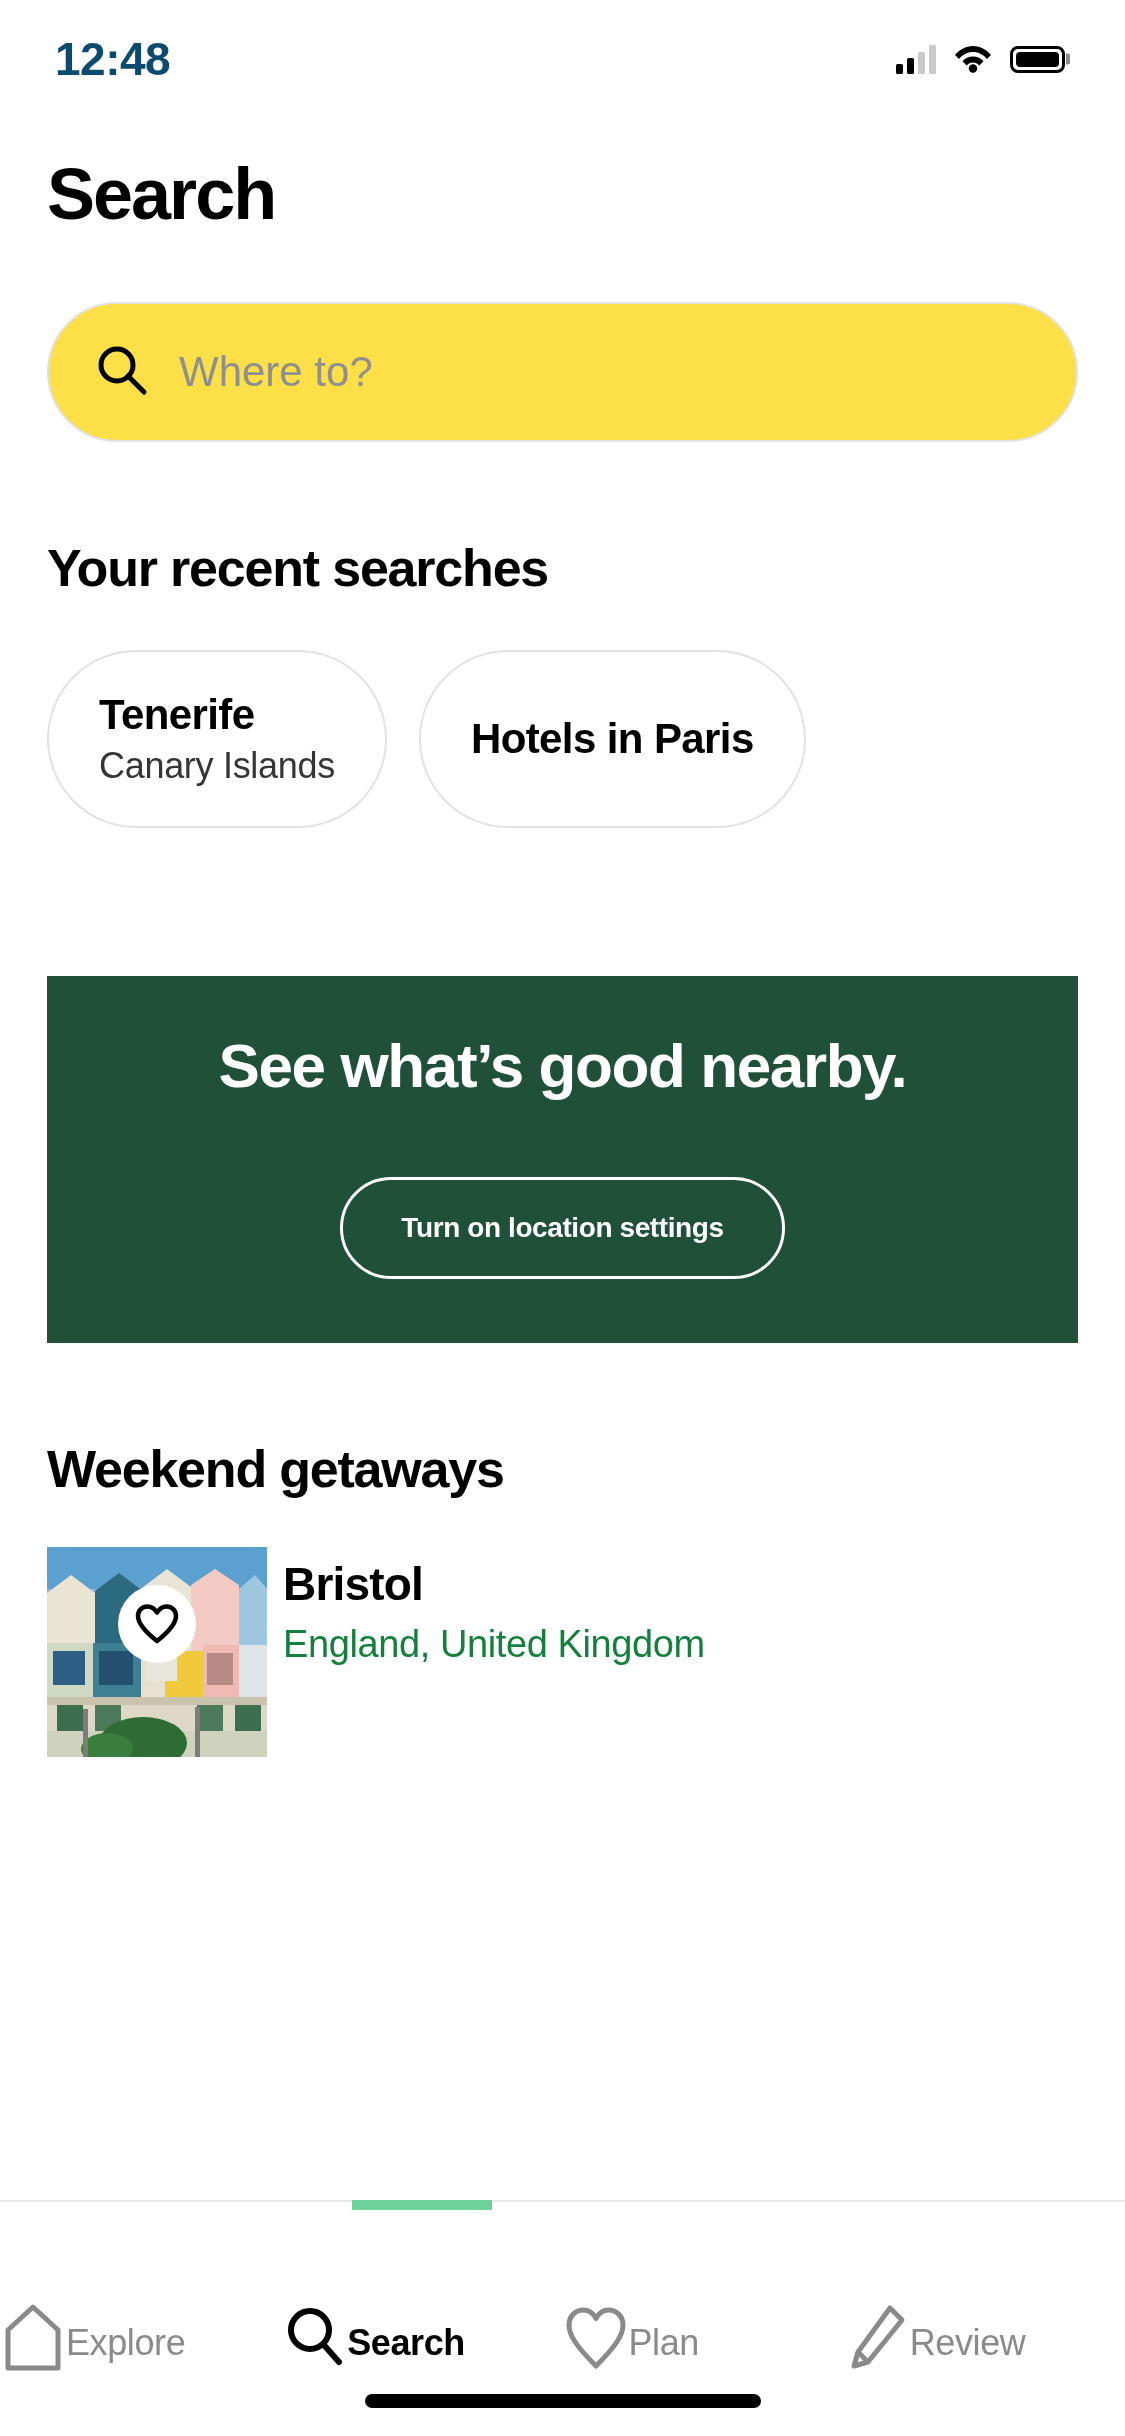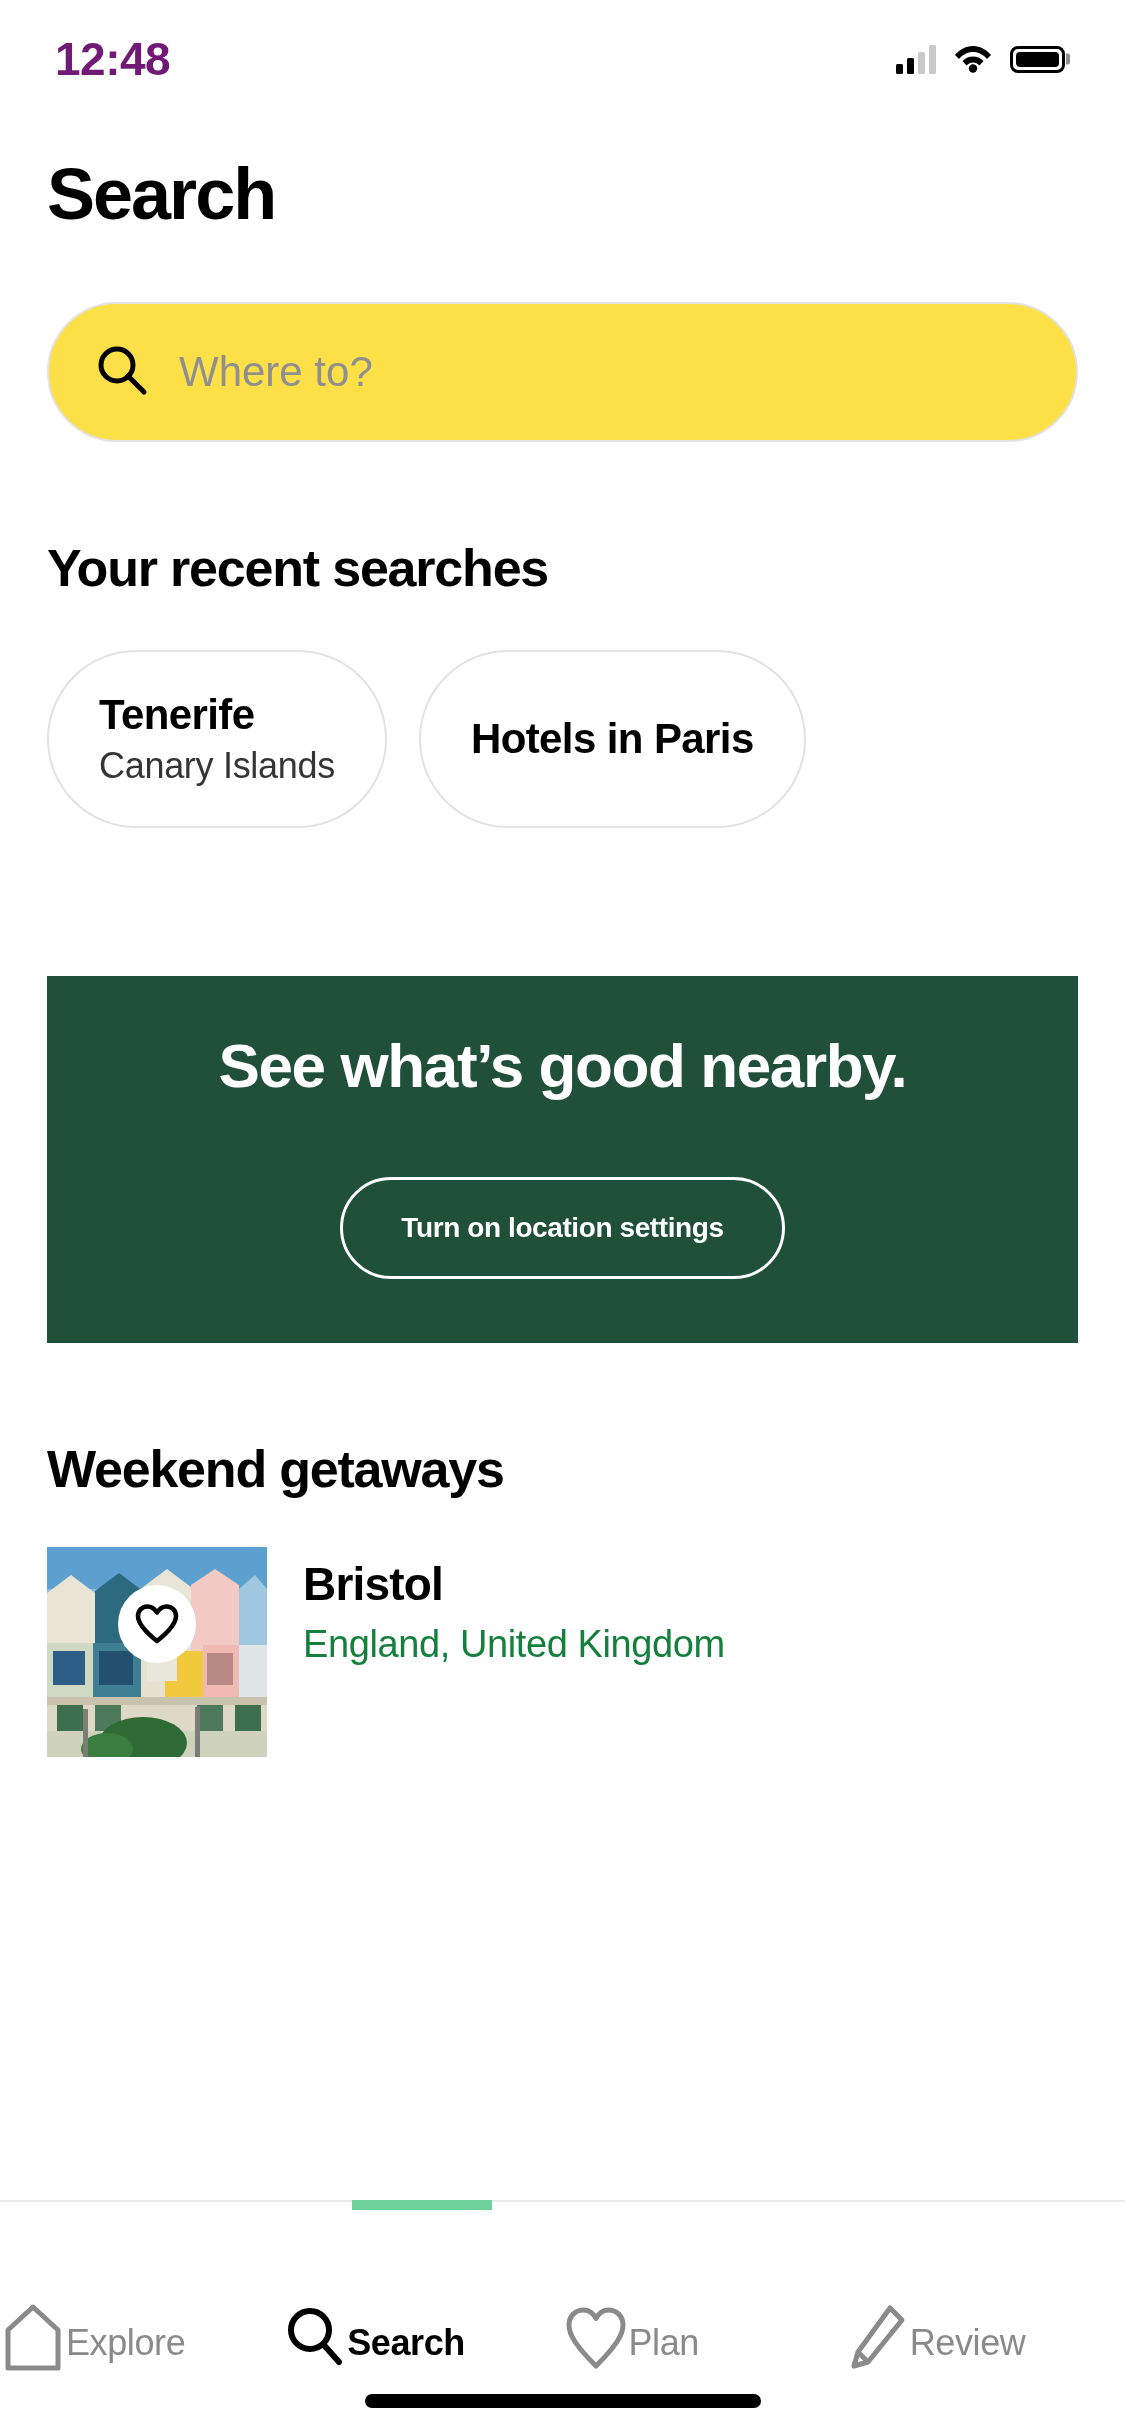--- a/index.html
+++ b/index.html
@@ -11,21 +11,21 @@
     overflow:hidden;
   }
 
   
   .statusbar{
     position:absolute; top:0; left:0; width:1125px; height:110px;
     display:flex; align-items:center; justify-content:space-between;
     padding:0 60px 0 55px;
   }
   .status-time{
-    font-size:46px; font-weight:600; color:#701a75; letter-spacing:-0.5px;
+    font-size:46px; font-weight:600; color:#0c4a6e; letter-spacing:-0.5px;
     margin-top:8px;
   }
   .status-icons{ display:flex; align-items:center; gap:16px; margin-top:8px; }
   .sig{ display:flex; align-items:flex-end; gap:4px; height:30px; }
   .sig i{ display:block; width:7px; background:#000; border-radius:1.5px; }
   .sig i:nth-child(1){ height:10px; }
   .sig i:nth-child(2){ height:16px; }
   .sig i:nth-child(3){ height:22px; background:#c9c9c9; }
   .sig i:nth-child(4){ height:29px; background:#c9c9c9; }
   .batt{
@@ -104,21 +104,21 @@
     background:transparent; color:#ffffff;
     font-family:"Liberation Sans", sans-serif;
     font-size:28px; font-weight:600; letter-spacing:-0.4px;
     padding:32px 58px;
     cursor:pointer;
   }
 
   
   .getaway-row{
     margin:48px 0 0 47px;
-    display:flex; align-items:flex-start; gap:36px;
+    display:flex; align-items:flex-start; gap:16px;
   }
   .thumb{
     position:relative; width:220px; height:210px; flex:0 0 auto;
     overflow:hidden; background:#9fc4dd;
   }
   .thumb svg{ display:block; width:100%; height:100%; }
   .fav-btn{
     position:absolute; top:38px; left:50%; transform:translateX(-50%);
     width:78px; height:78px; border-radius:50%;
     background:#fff; border:none; cursor:pointer;

